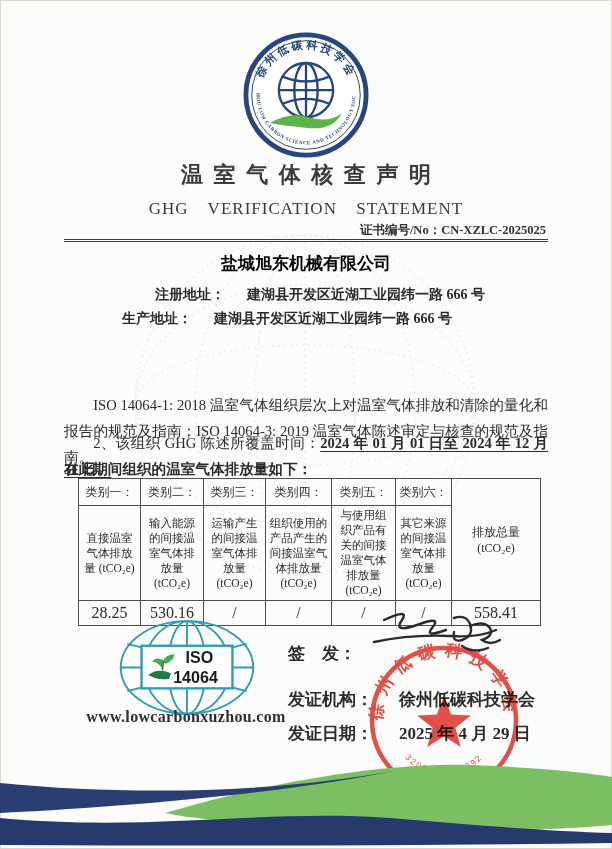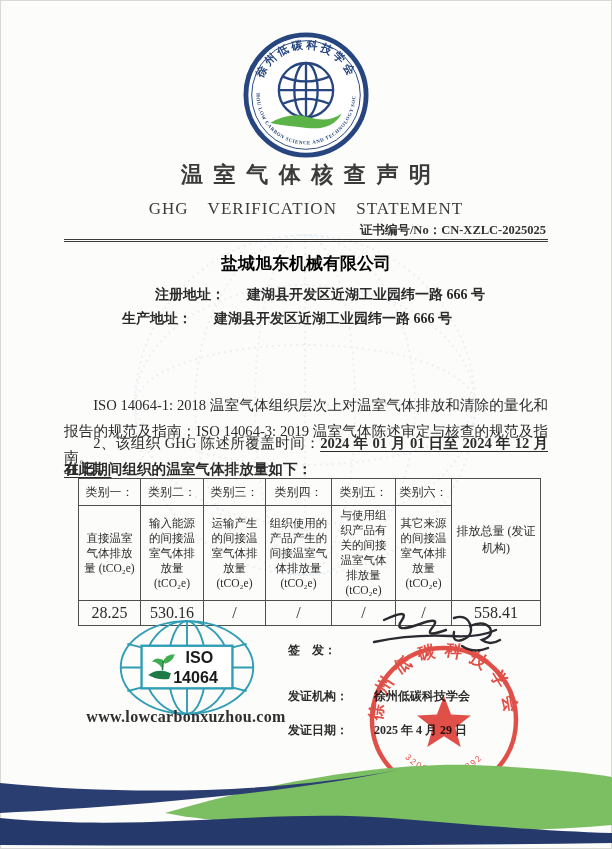--- a/index.html
+++ b/index.html
@@ -56,21 +56,21 @@
   }
   .ghg-table .cat td{font-size:12px;height:22px;}
   .ghg-table .desc td{font-size:11.5px;height:84px;line-height:15px;}
   .ghg-table .vals td{font-size:16px;height:20px;}
   .footer{position:absolute;left:4px;top:612px;width:528px;height:130px;padding-left:27px;}
   .iso-logo{position:absolute;left:112px;top:6px;width:142px;height:100px;}
   .website{
     position:absolute;left:62px;top:96px;width:240px;text-align:center;
     font-size:16px;font-weight:bold;color:#2f2f2f;letter-spacing:.02em;
   }
-  .sign-row{position:absolute;left:284px;font-size:12px;font-weight:bold;color:#2b2b2b;}
+  .sign-row{position:absolute;left:284px;font-size:17px;font-weight:bold;color:#2b2b2b;}
   .row-sign{top:30px;}
   .row-issuer{top:76px;}
   .row-date{top:110px;}
   .sign-row .val{margin-left:26px;font-weight:bold;}
   .signature{position:absolute;left:358px;top:-6px;width:150px;height:58px;}
   .seal{position:absolute;left:360px;top:28px;width:160px;height:160px;opacity:.88;mix-blend-mode:multiply;}
   .waves{position:absolute;left:0;bottom:0;width:612px;height:110px;}
 </style>
 </head>
 <body>
@@ -148,21 +148,21 @@
         <col style="width:89px">
     </colgroup>
     <tbody>
         <tr class="cat">
       <td>类别一：</td>
       <td>类别二：</td>
       <td>类别三：</td>
       <td>类别四：</td>
       <td>类别五：</td>
       <td>类别六：</td>
-      <td rowspan="2">排放总量 (发证机构)</td>
+      <td rowspan="2">排放总量 (tCO₂e)</td>
     </tr>
     <tr class="desc">
       <td>直接温室气体排放量 (tCO₂e)</td>
       <td>输入能源的间接温室气体排放量 (tCO₂e)</td>
       <td>运输产生的间接温室气体排放量 (tCO₂e)</td>
       <td>组织使用的产品产生的间接温室气体排放量 (tCO₂e)</td>
       <td>与使用组织产品有关的间接温室气体排放量 (tCO₂e)</td>
       <td>其它来源的间接温室气体排放量 (tCO₂e)</td>
     </tr>
     <tr class="vals">

